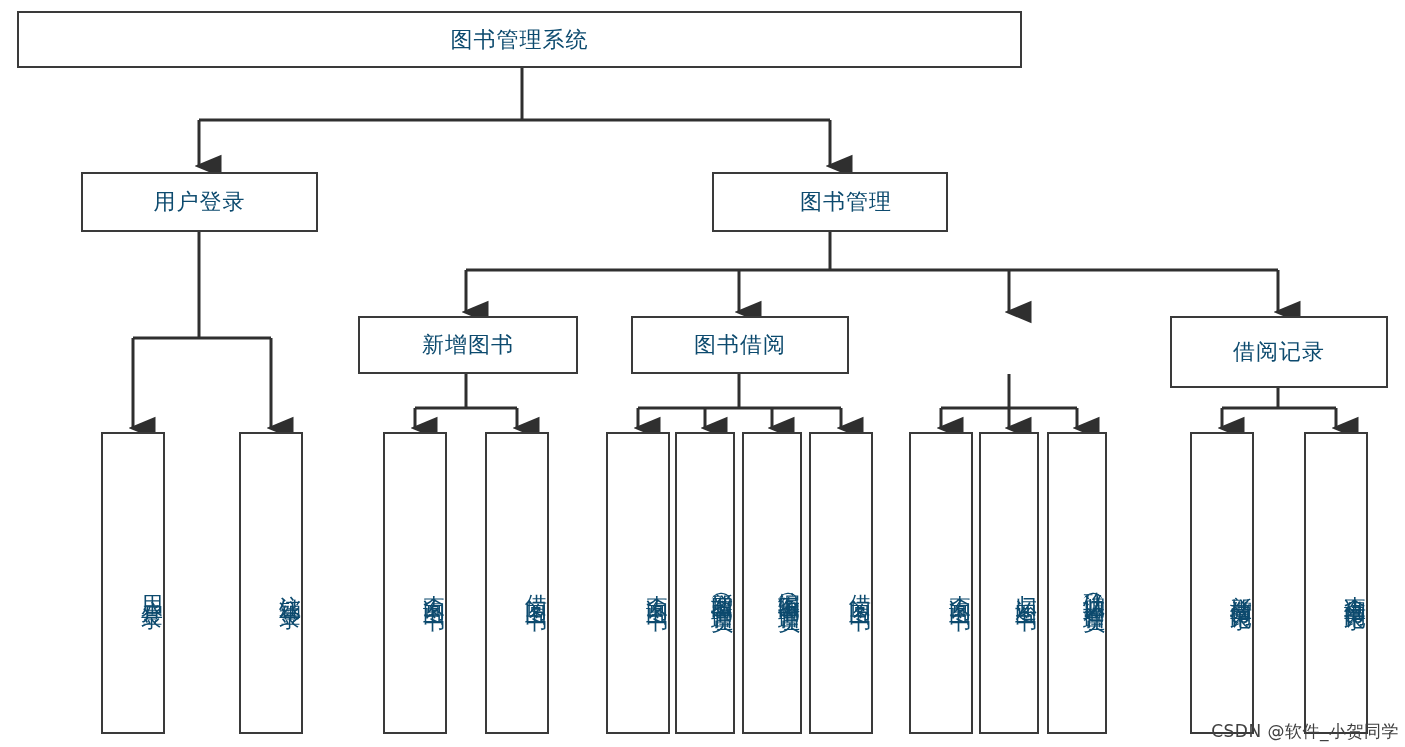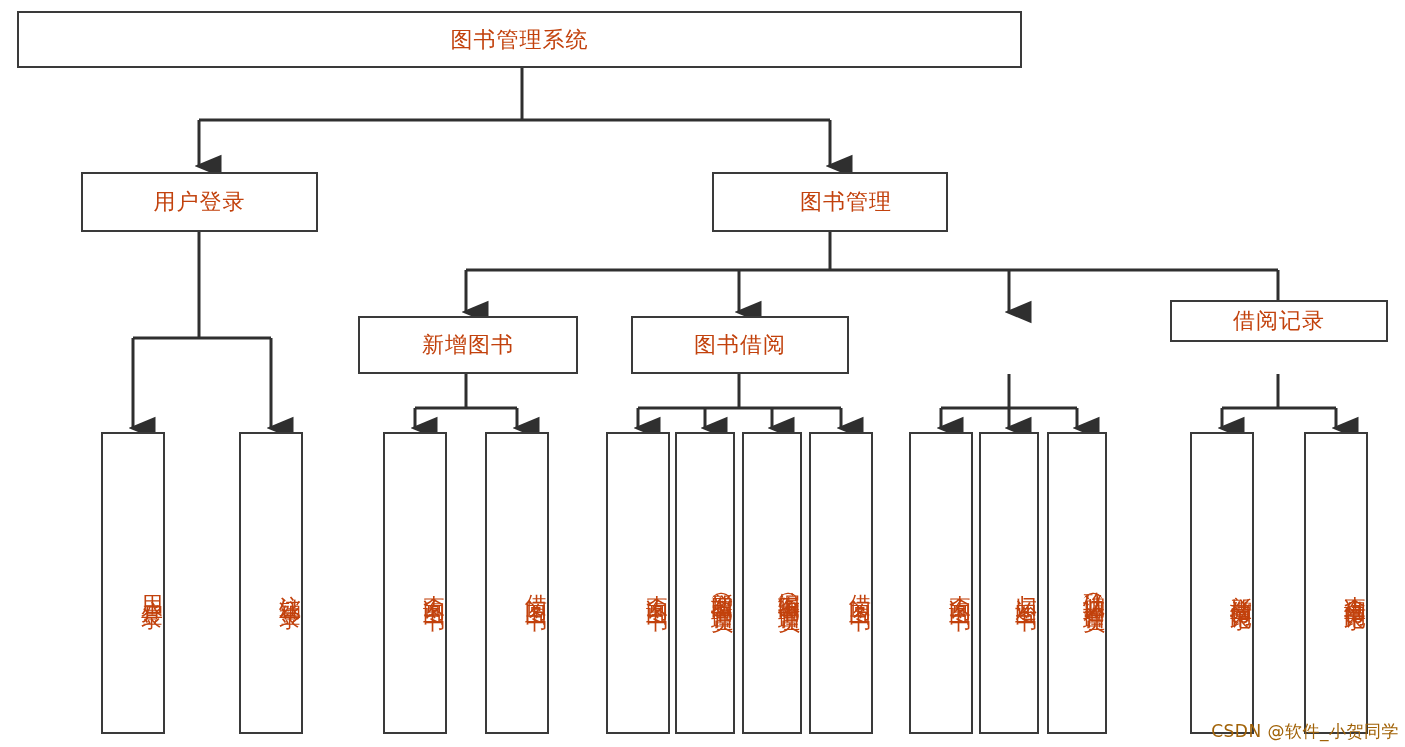--- a/index.html
+++ b/index.html
@@ -21,21 +21,21 @@
     top: 0;
     width: 1405px;
     height: 747px;
     pointer-events: none;
   }
   .node {
     position: absolute;
     box-sizing: border-box;
     border: 2.5px solid #3a3a3a;
     background: #ffffff;
-    color: #c2410c;
+    color: #0c4a6e;
     display: flex;
     align-items: center;
     justify-content: center;
     text-align: center;
   }
   .node.horiz {
     font-size: 22px;
     letter-spacing: 1px;
     line-height: 1.2;
   }
@@ -54,21 +54,21 @@
     justify-content: center;
   }
   .node.vert.tall {
     letter-spacing: 3px;
   }
   .watermark {
     position: absolute;
     right: 6px;
     bottom: 4px;
     font-size: 17px;
-    color: #a16207;
+    color: #404040;
     letter-spacing: 0.5px;
     white-space: nowrap;
   }
 </style>
 </head>
 <body>
 
 <div id="canvas">
 
   <svg id="wires" viewBox="0 0 1405 747" xmlns="http://www.w3.org/2000/svg">
@@ -123,21 +123,21 @@
     </g>
   </svg>
 
   <div class="node root" style="left:17px; top:11px; width:1005px; height:57px;">图书管理系统</div>
 
   <div class="node horiz" style="left:81px; top:172px; width:237px; height:60px;">用户登录</div>
   <div class="node horiz" style="left:712px; top:172px; width:236px; height:60px;padding-left:32px;">图书管理</div>
 
   <div class="node horiz" style="left:358px; top:316px; width:220px; height:58px;">新增图书</div>
   <div class="node horiz" style="left:631px; top:316px; width:218px; height:58px;">图书借阅</div>
-  <div class="node horiz" style="left:1170px; top:300px; width:218px; height:42px;">借阅记录</div>
+  <div class="node horiz" style="left:1170px; top:316px; width:218px; height:72px;">借阅记录</div>
 
   <div class="node vert" style="left:101px; top:432px; width:64px; height:302px;">用户登录</div>
   <div class="node vert" style="left:239px; top:432px; width:64px; height:302px;">注销登录</div>
 
   <div class="node vert" style="left:383px; top:432px; width:64px; height:302px;">查询图书</div>
   <div class="node vert" style="left:485px; top:432px; width:64px; height:302px;">借阅图书</div>
 
   <div class="node vert" style="left:606px; top:432px; width:64px; height:302px;">查询图书</div>
   <div class="node vert tall" style="left:675px; top:432px; width:60px; height:302px;">新增图书（管理员）</div>
   <div class="node vert tall" style="left:742px; top:432px; width:60px; height:302px;">编辑图书（管理员）</div>

